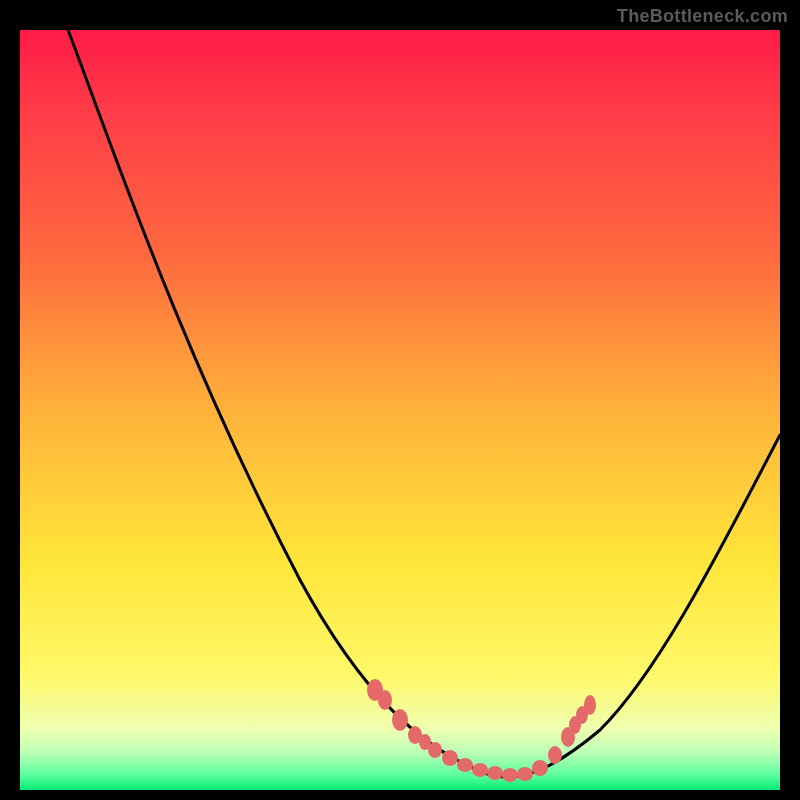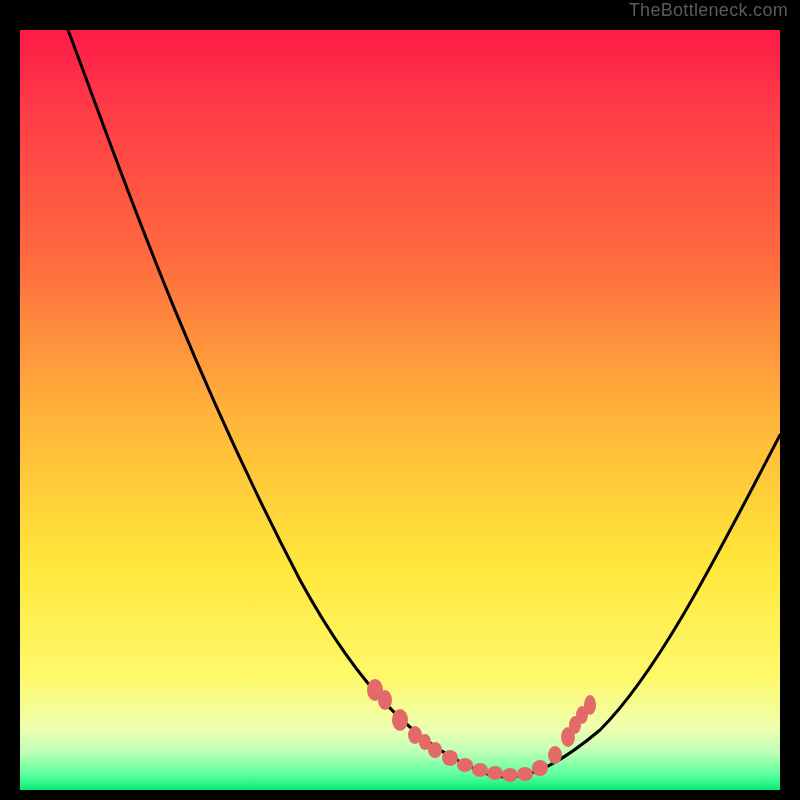--- a/index.html
+++ b/index.html
@@ -32,25 +32,25 @@
       #fff96a 85%,
       #edffb0 92%,
       #bdffb6 95%,
       #5cff9e 98%,
       #07ed76 100%
     );
   }
 
   .credit {
     position: absolute;
-    top: 0;
+    top: 6px;
     right: 12px;
     color: #5a5a5a;
     font-size: 18px;
-    font-weight: 400;
+    font-weight: 700;
     letter-spacing: 0.3px;
   }
 
   svg.curve {
     position: absolute;
     left: 0;
     top: 0;
     width: 760px;
     height: 760px;
   }

